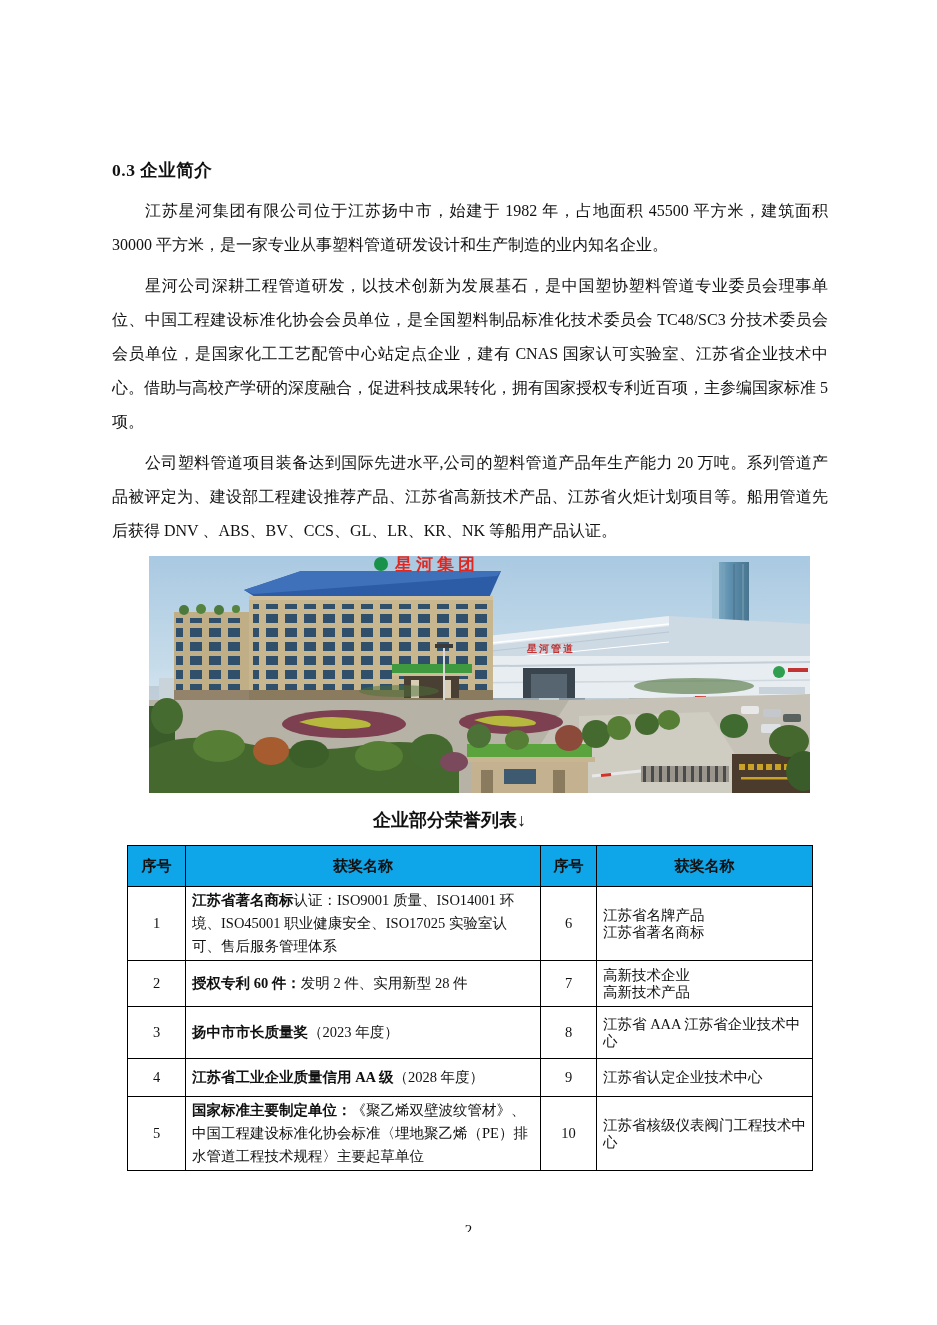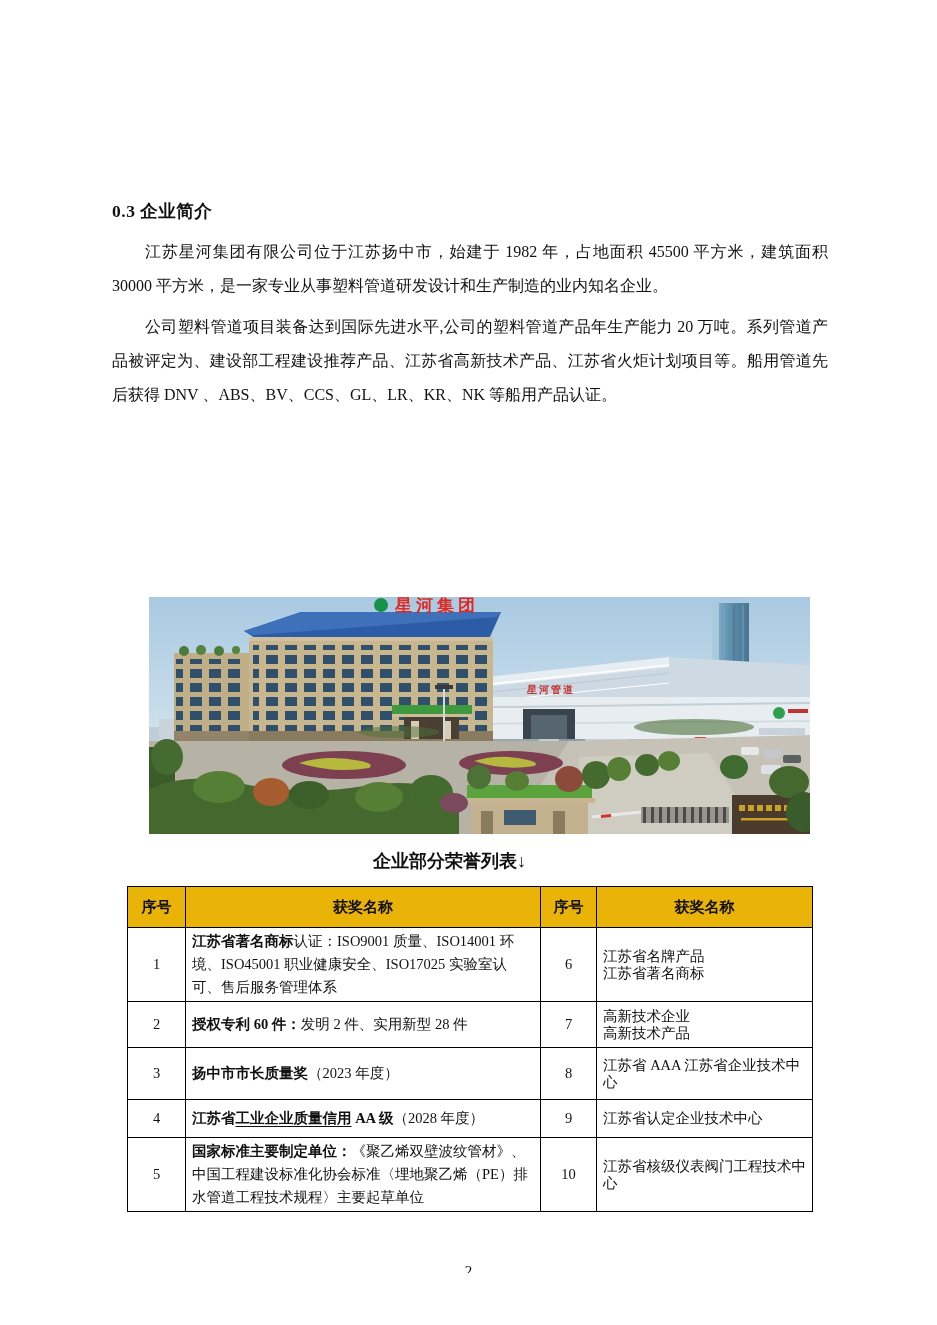--- a/index.html
+++ b/index.html
@@ -3,21 +3,20 @@
 <meta charset="utf-8">
 <style>
   html,body{margin:0;padding:0;background:#ffffff;}
   .page{
     position:relative;
     width:937px;height:1232px;
     background:#ffffff;
     font-family:"Liberation Serif","DejaVu Serif",serif;
     color:#111;
     overflow:hidden;
-    margin-top:41px;
   }
   .heading{
     position:absolute;left:112px;top:158px;
     font-size:17.5px;font-weight:bold;margin:0;
     letter-spacing:0.5px;
   }
   .body-text{
     position:absolute;left:112px;top:194px;width:716px;
     font-size:16px;line-height:34px;
     text-align:justify;
@@ -36,48 +35,49 @@
     position:absolute;left:127px;top:845px;width:685px;
     border-collapse:collapse;table-layout:fixed;
     font-size:14.5px;
   }
   table.honors th, table.honors td{
     border:1px solid #000;
     vertical-align:middle;
     padding:2px 6px;
   }
   table.honors th{
-    background:#eab308;
+    background:#0ea5e9;
     font-weight:bold;font-size:15px;
     height:36px;text-align:center;
   }
   td.no{text-align:center;}
   td.award-l{padding:5px 10px;line-height:23px;}
   td.award-r{padding:5px 12px;line-height:17px;white-space:pre-line;}
   .b{font-weight:bold;}
-  .u{text-decoration:underline;text-underline-offset:3px;}
+  .u{text-underline-offset:3px;}
   tr.r1{height:70px;}
   tr.r2{height:46px;}
   tr.r3{height:52px;}
   tr.r4{height:38px;}
   tr.r5{height:70px;}
   .pageno{
     position:absolute;left:0;top:1222px;width:937px;
     text-align:center;font-size:15px;
   }
 </style>
 </head>
 <body>
 
 <div class="page">
 
   <h2 class="heading">0.3 企业简介</h2>
 
   <div class="body-text">
     <p>江苏星河集团有限公司位于江苏扬中市，始建于 1982 年，占地面积 45500 平方米，建筑面积 30000 平方米，是一家专业从事塑料管道研发设计和生产制造的业内知名企业。</p>
+    <p>星河公司深耕工程管道研发，以技术创新为发展基石，是中国塑协塑料管道专业委员会理事单位、中国工程建设标准化协会会员单位，是全国塑料制品标准化技术委员会 TC48/SC3 分技术委员会会员单位，是国家化工工艺配管中心站定点企业，建有 CNAS 国家认可实验室、江苏省企业技术中心。借助与高校产学研的深度融合，促进科技成果转化，拥有国家授权专利近百项，主参编国家标准 5 项。</p>
     <p>公司塑料管道项目装备达到国际先进水平,公司的塑料管道产品年生产能力 20 万吨。系列管道产品被评定为、建设部工程建设推荐产品、江苏省高新技术产品、江苏省火炬计划项目等。船用管道先后获得 DNV 、ABS、BV、CCS、GL、LR、KR、NK 等船用产品认证。</p>
   </div>
 
   <div class="photo">
     <svg width="661" height="237" viewBox="0 0 661 237" xmlns="http://www.w3.org/2000/svg">
       <defs>
         <linearGradient id="sky" x1="0" y1="0" x2="0" y2="1">
           <stop offset="0" stop-color="#a9c9e2"></stop>
           <stop offset="0.7" stop-color="#c7dcea"></stop>
           <stop offset="1" stop-color="#dde9f1"></stop>

